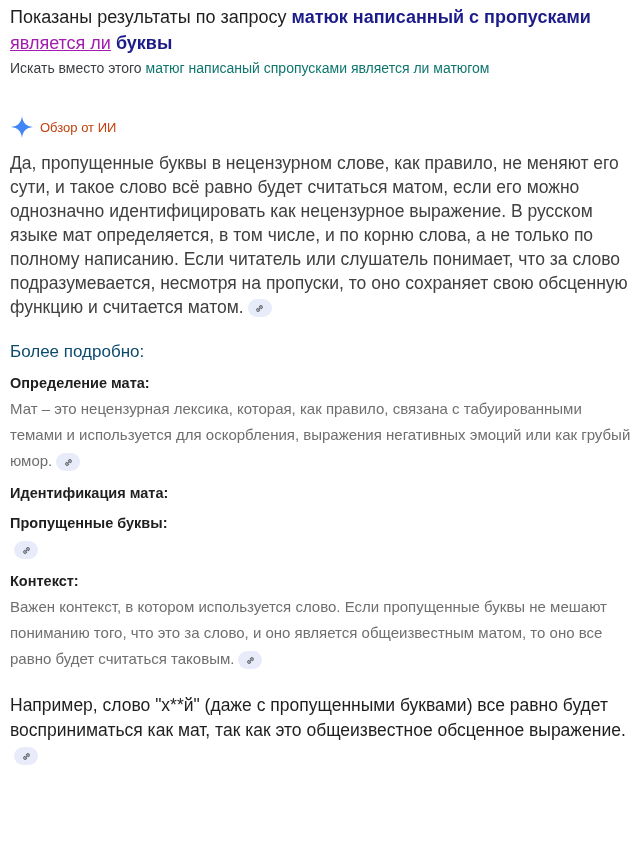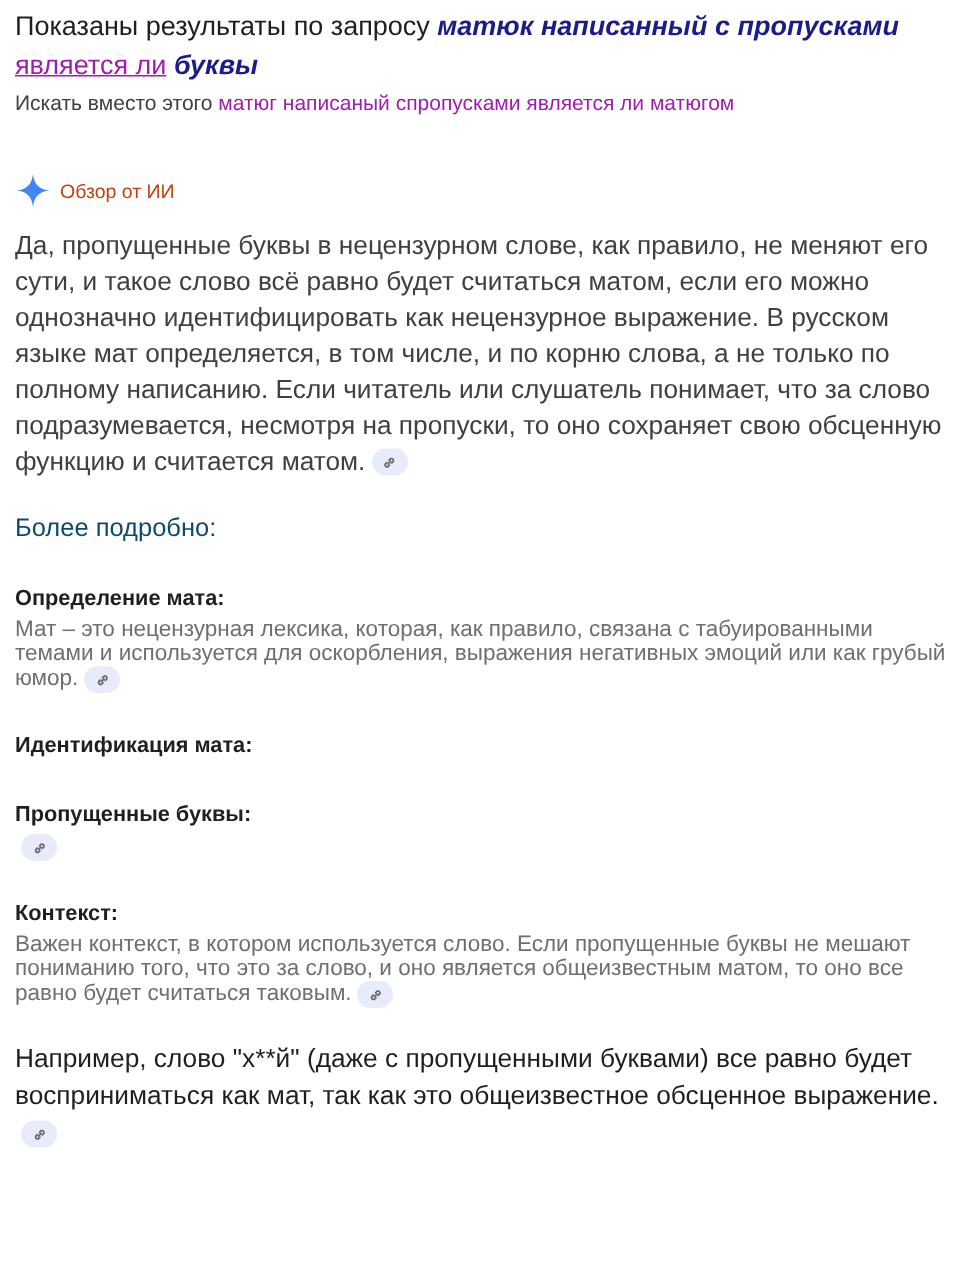--- a/index.html
+++ b/index.html
@@ -22,31 +22,30 @@
     }
     .showing {
       font-size: 18px;
       line-height: 26px;
       color: #1f1f1f;
     }
     .showing .q {
       color: #1a0dab;
       color: #1c1b8a;
       font-weight: bold;
-      font-style: italic;
     }
     .showing .plain-link { color: #a21caf; text-decoration: underline; }
     .instead {
       font-size: 14px;
       line-height: 22px;
       color: #3c4043;
       margin-top: 1px;
     }
     .instead a {
-      color: #a21caf;
+      color: #0f766e;
       text-decoration: none;
     }
 
     .ai-head {
       position: absolute;
       left: 10px;
       top: 115px;
       display: flex;
       align-items: center;
       gap: 6px;
@@ -85,30 +84,30 @@
       cursor: pointer;
     }
     .link-chip svg { width: 11px; height: 11px; }
 
     .more-title {
       font-size: 17px;
       line-height: 24px;
       color: #0c4a6e;
       margin-top: 21px;
     }
-    .section { margin-top: 24px; }
+    .section { margin-top: 8px; }
     .section h3 {
       font-size: 14.5px;
       font-weight: bold;
       color: #1f1f1f;
       line-height: 22px;
     }
     .section p {
       font-size: 15px;
-      line-height: 16px;
+      line-height: 26px;
       color: #6f6f6f;
       margin-top: 2px;
     }
     .example {
       font-size: 17.5px;
       line-height: 25px;
       color: #1f1f1f;
       margin-top: 21px;
     }
   </style>

